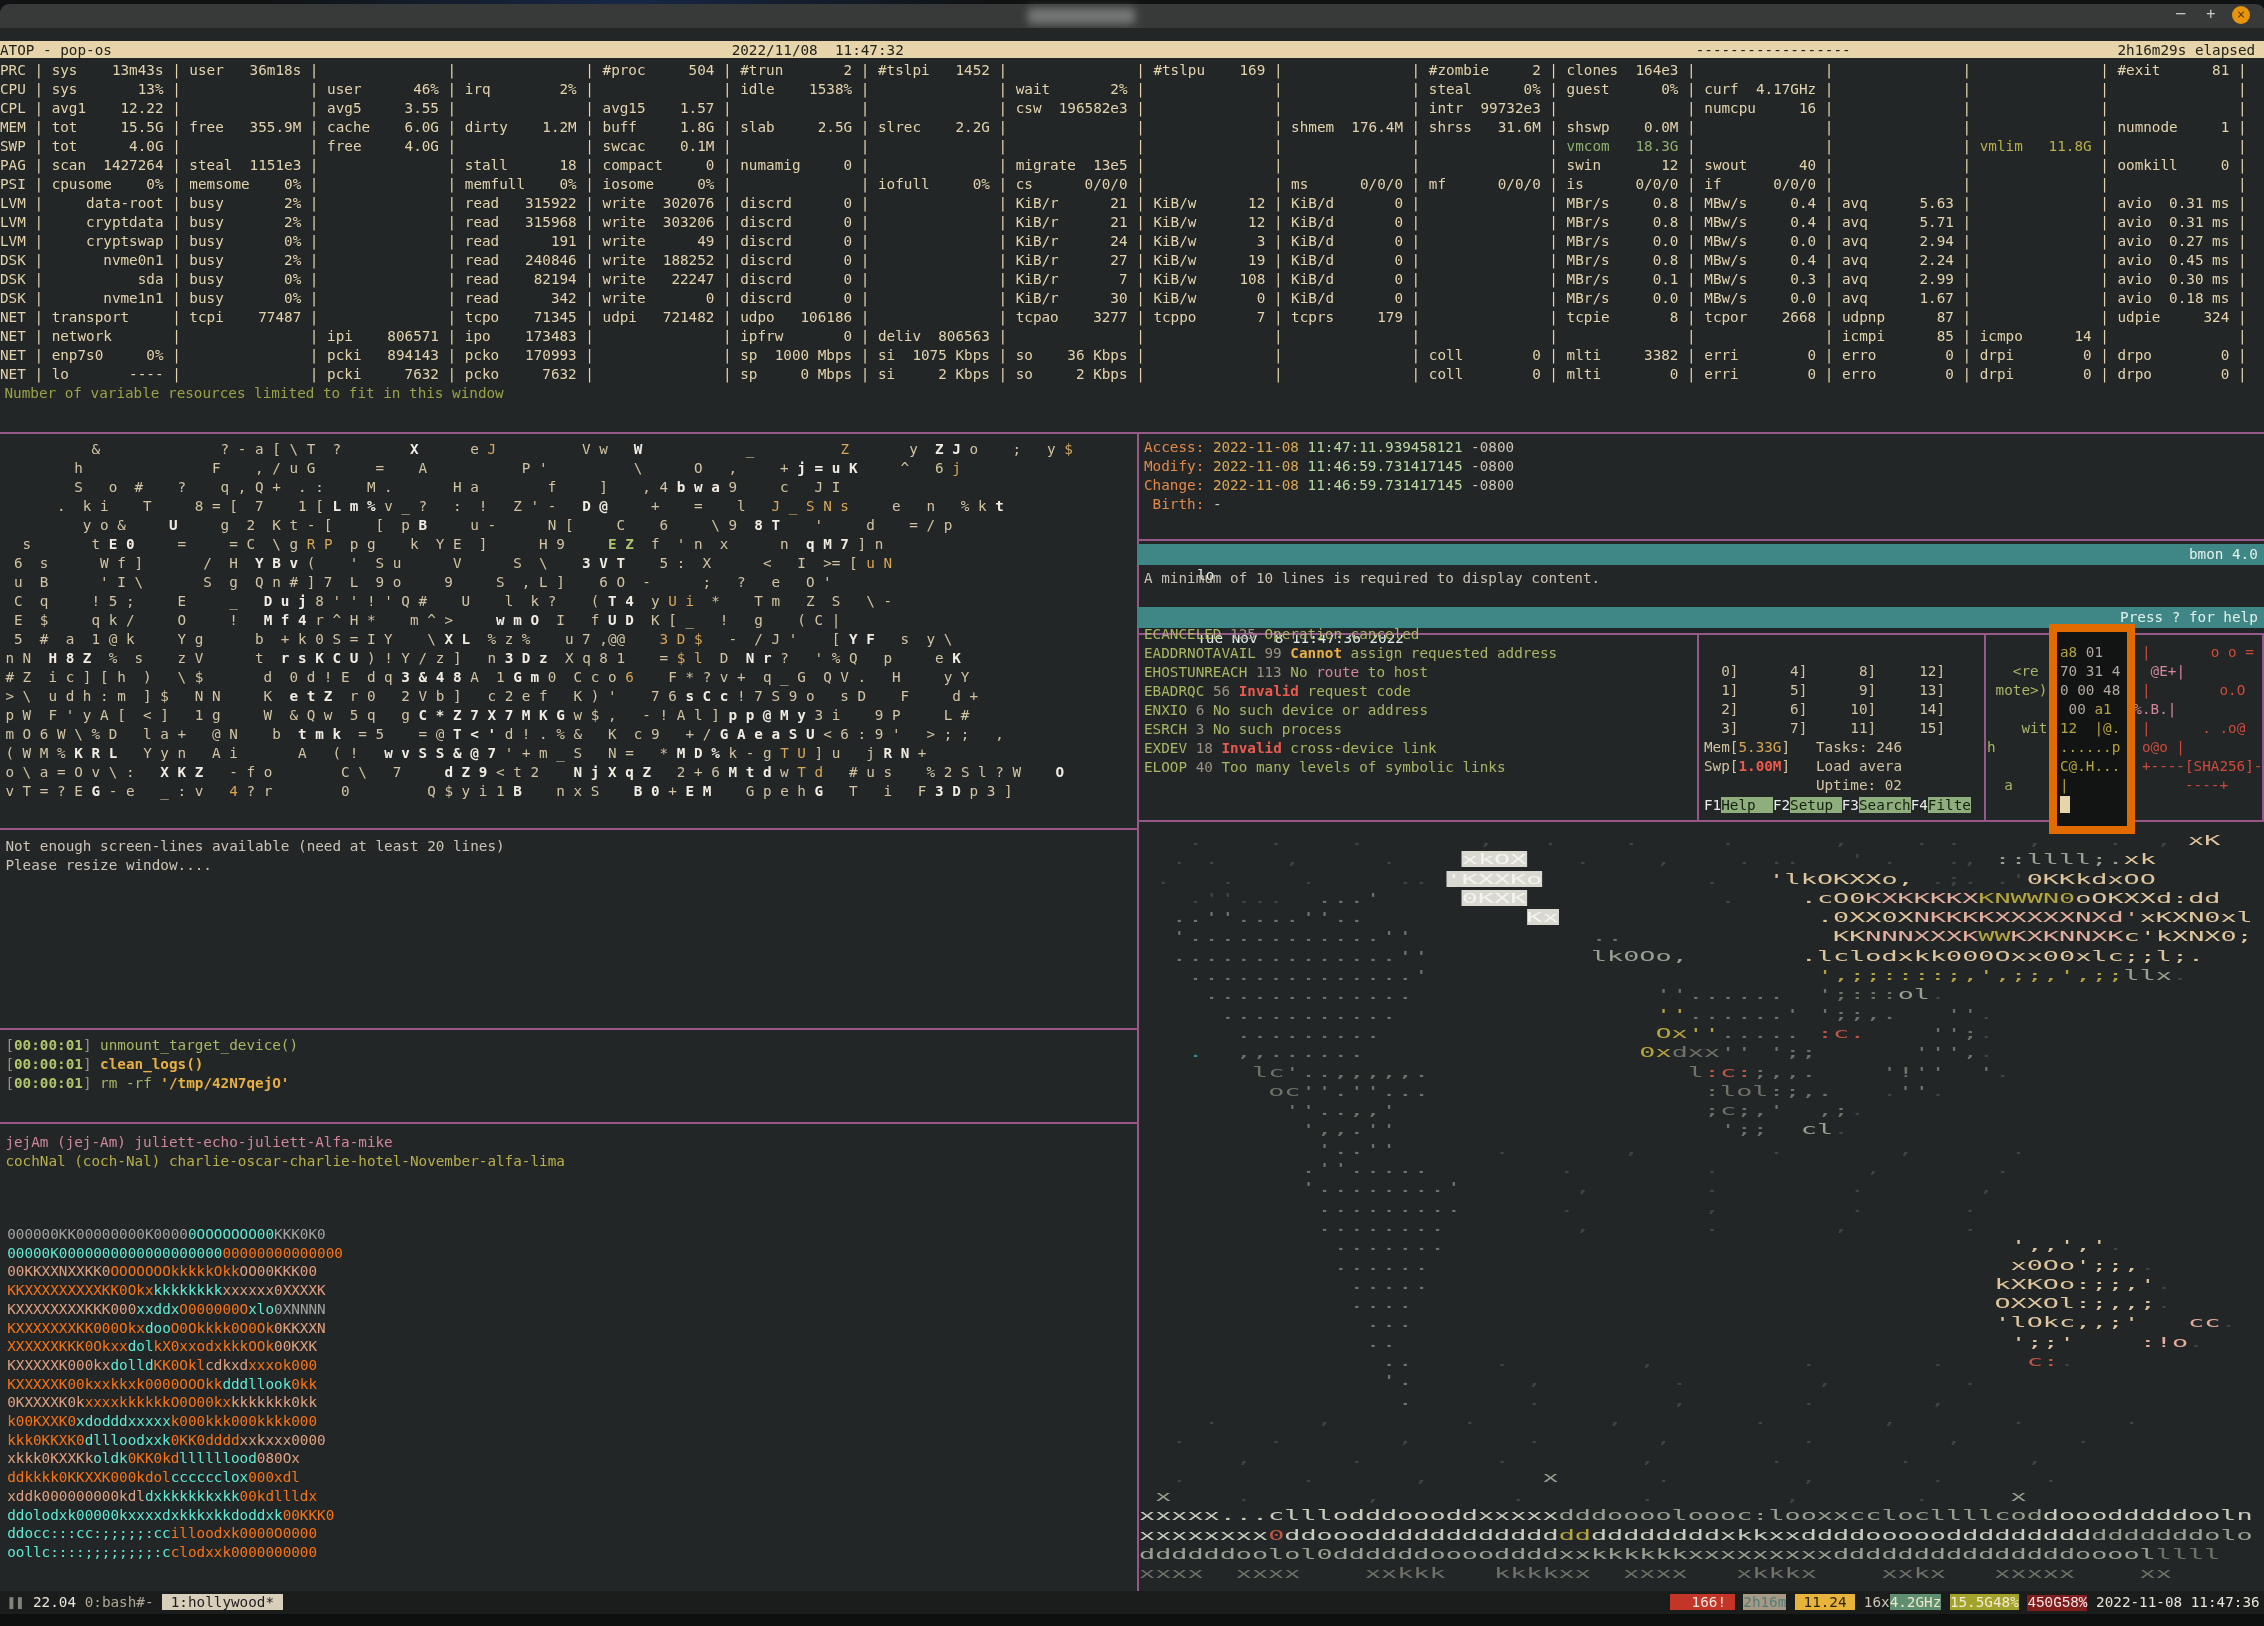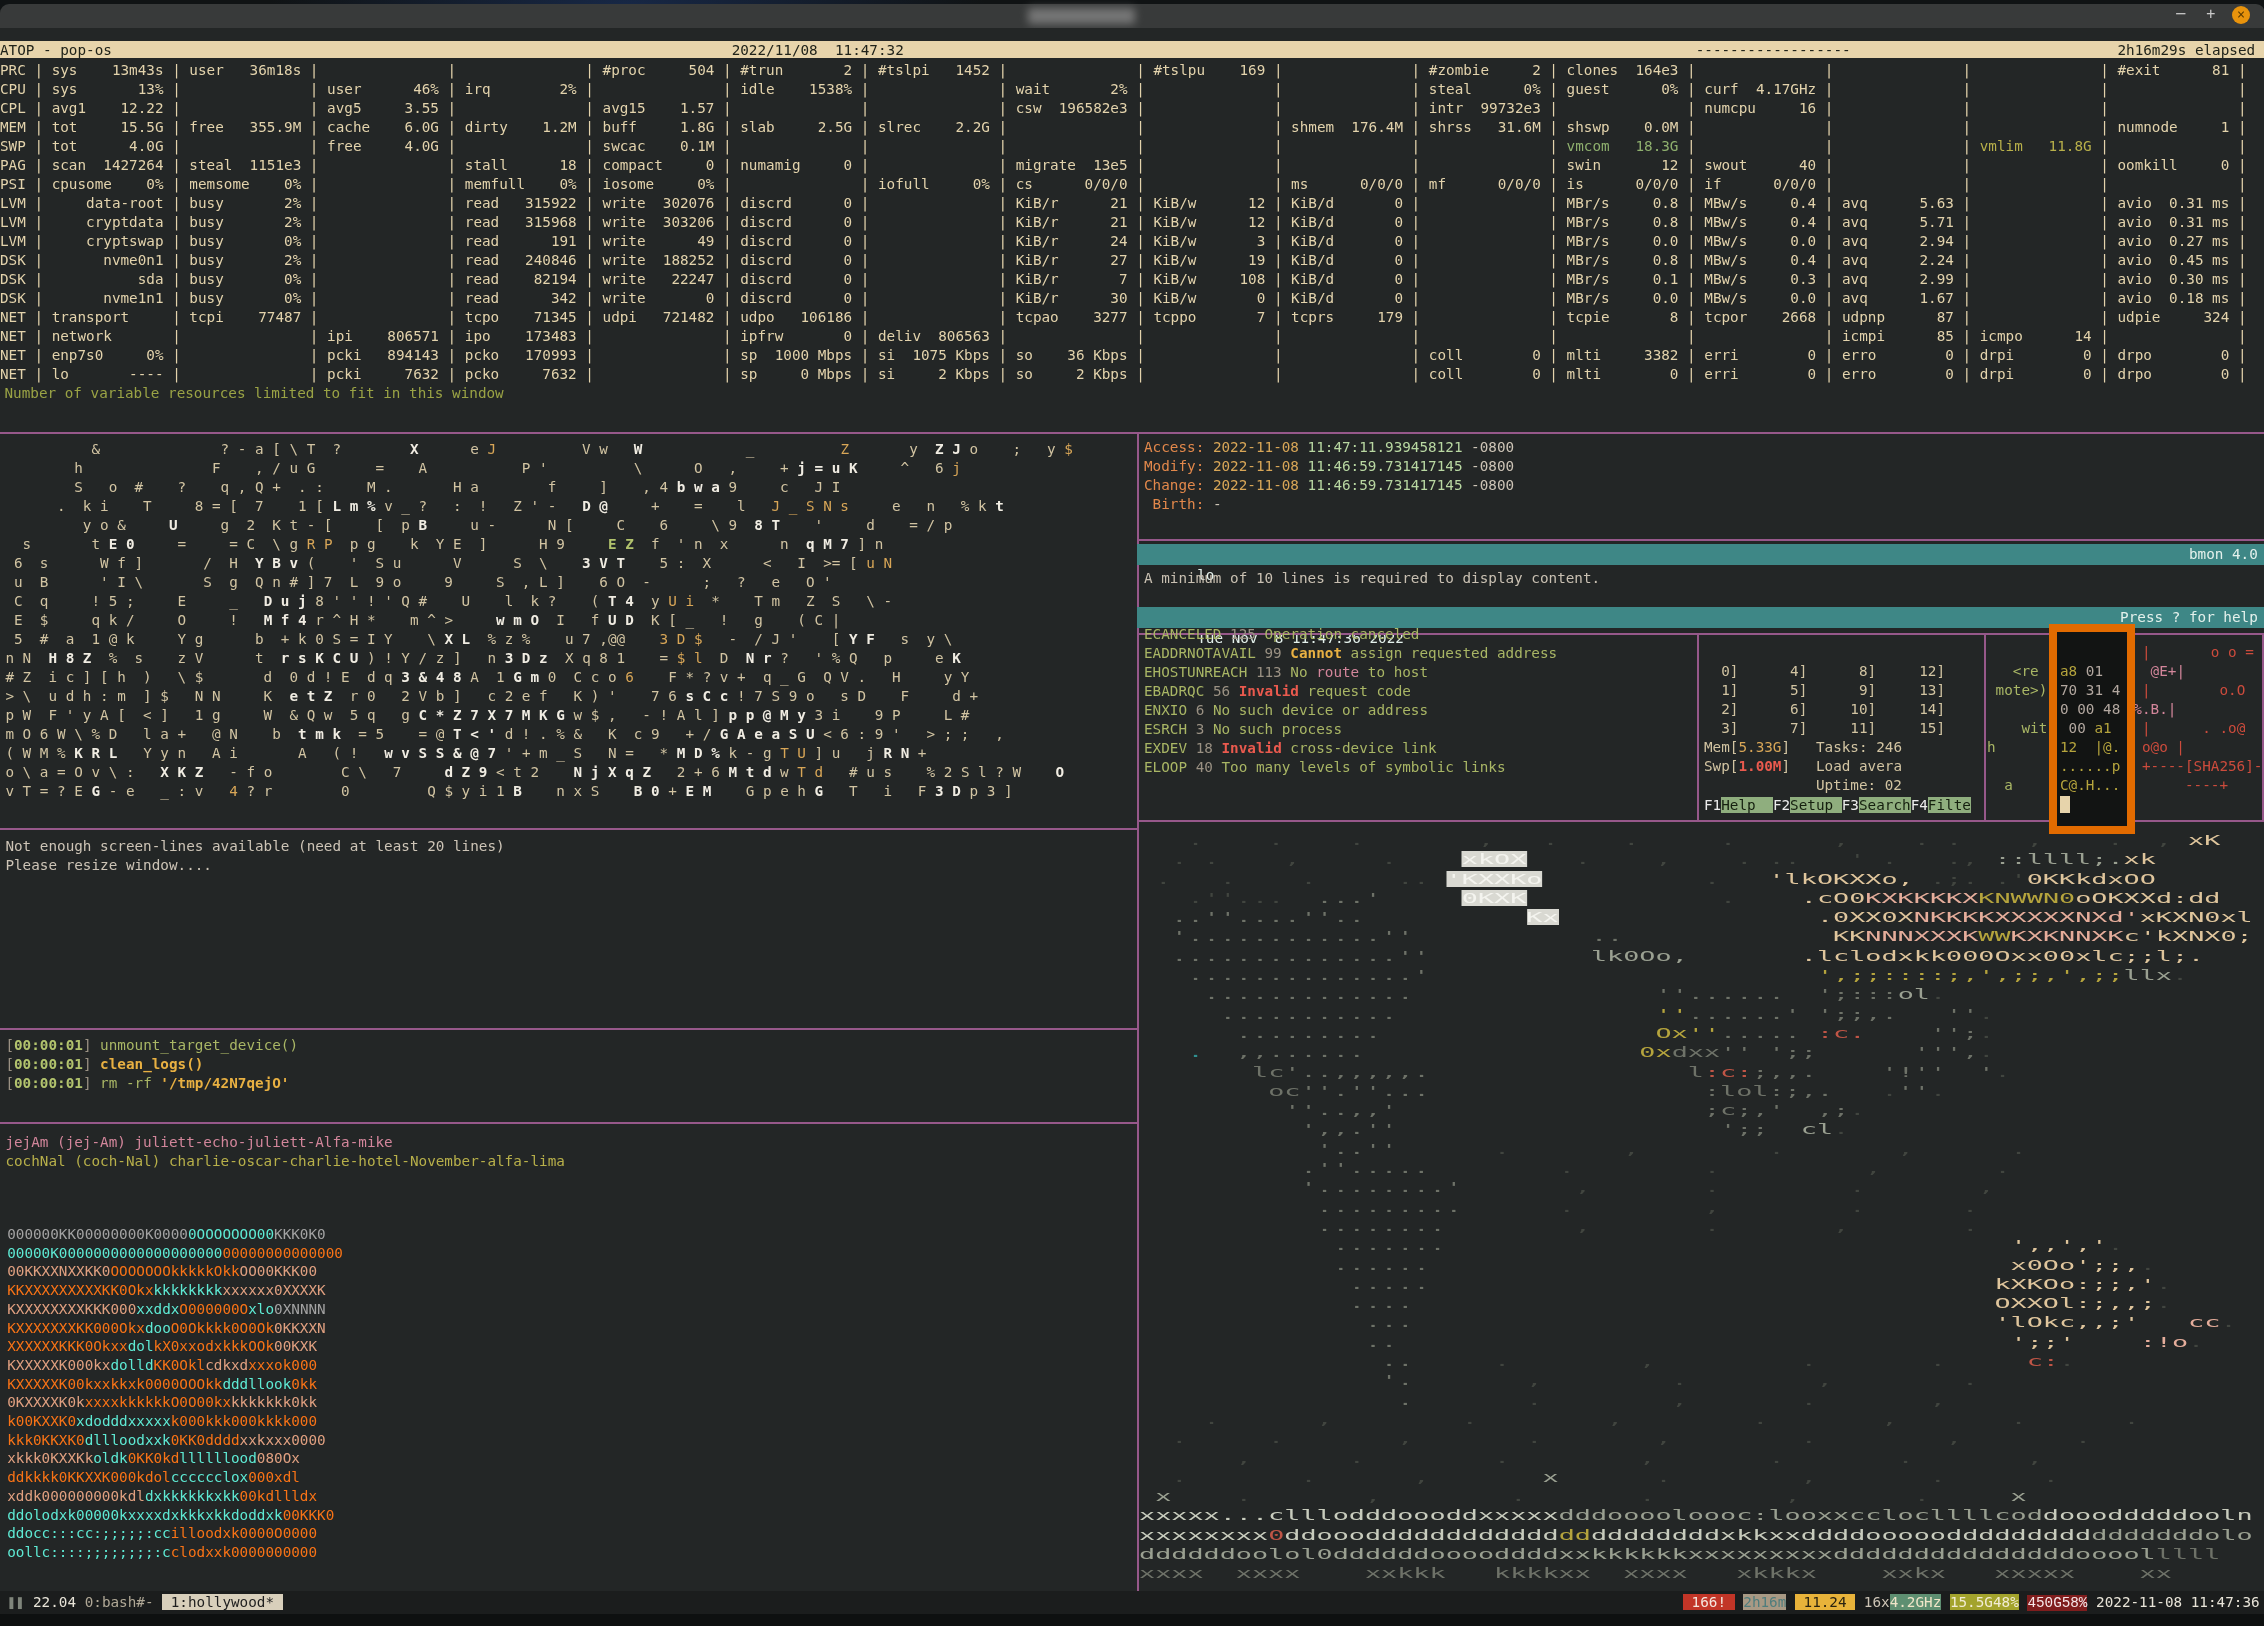--- a/index.html
+++ b/index.html
@@ -27,32 +27,32 @@
   .c-red{color:#cc4b3c;} .c-redB{color:#ea5a4e;font-weight:bold;} .c-pink{color:#d3869b;} .c-gray{color:#9a9183;}
   .c-pale{color:#cdc4b6;} .c-white{color:#f0ece2;font-weight:bold;} .c-beige{color:#d2c4a2;}
   .c-vg{color:#8fb06e;} .c-vy{color:#b8b04a;}
   .c-fkey{color:#ececec;} .c-fchip{background:#8fae7e;color:#15200f;}
   .c-m0{color:#41453f;} .c-m1{color:#6e7268;} .c-m2{color:#9aa091;} .c-m3{color:#c8ccbd;}
   .c-mW{color:#f4f4ef;background:#d9d9d2;} .c-mY{color:#b5a43d;} .c-mT{color:#dfc59c;} .c-mP{color:#e5ad9b;}
   .c-mR{color:#c05546;} .c-mC{color:#2f9090;}
   .c-b1{color:#e0a080;} .c-b2{color:#5eead4;} .c-b3{color:#f97316;} .c-b4{color:#a3a3a3;text-align:right;}
   .c-hexg{color:#b3a8a0;} .c-hexy{color:#b5a43d;}
   .c-sbw{color:#e8e4d8;} .c-sbdim{color:#7f857b;} .c-sbdim2{color:#b0a896;text-align:right;}
-  .c-chipwin{background:#d8cfbb;color:#1e1e1e;} .c-chipred{background:#c23527;color:#f5e8e0;}
+  .c-chipwin{background:#d8cfbb;color:#1e1e1e;} .c-chipred{background:#c23527;color:#f5e8e0;padding-left:13px;}
   .c-chiptan{background:#a89984;color:#4f7d7d;} .c-chipamber{background:#e8b33a;color:#2a2310;}
   .c-chipgreen{background:#5e8f71;color:#efe5c8;} .c-chipolive{background:#a3a32c;color:#f2ecd4;}
   .c-chipmauve{background:#7f1d1d;color:#f7e8ea;font-family:Liberation Mono, monospace;}
   .c-tealtxt{color:#e4f1ec;}
   
   .hline{position:absolute;height:1.8px;background:#96588a;}
   .vline{position:absolute;width:1.8px;background:#96588a;}
   .tealbar{position:absolute;background:#3e8786;height:20.6px;font-size:14.3px;line-height:20.6px;white-space:pre;}
   .tealbar .right{position:absolute;right:7.2px;top:0;}
   #orange-box{position:absolute;left:2049px;top:596px;width:86px;height:210px;background:#121413;border:8px solid #e26b00;box-sizing:border-box;z-index:5;}
-  #hexbox{left:2060px;top:615px;z-index:6;margin-top:19px;}
+  #hexbox{left:2060px;top:615px;z-index:6;}
   #hex-cursor{position:absolute;left:2060px;top:768px;width:9.9px;height:17px;background:#e7d4ab;z-index:7;}
   #map-wrap{position:absolute;left:1139px;top:803px;width:1126px;height:757px;overflow:hidden;}
   #map{transform:scaleX(1.875);transform-origin:0 0;font-size:14.3px;line-height:19.3px;}
   #statusbar{position:absolute;left:0;top:1591px;width:2265px;height:23px;background:#1b1d1d;font-size:14.3px;line-height:23px;}
   #sb-left{position:absolute;left:7.2px;top:0;white-space:pre;}
   #sb-right{position:absolute;right:5.4px;top:0;white-space:pre;}
   #bottom-strip{position:absolute;left:0;top:1614px;width:2265px;height:12.5px;background:#0e1010;}
 </style>
 </head>
 <body class="mono">

